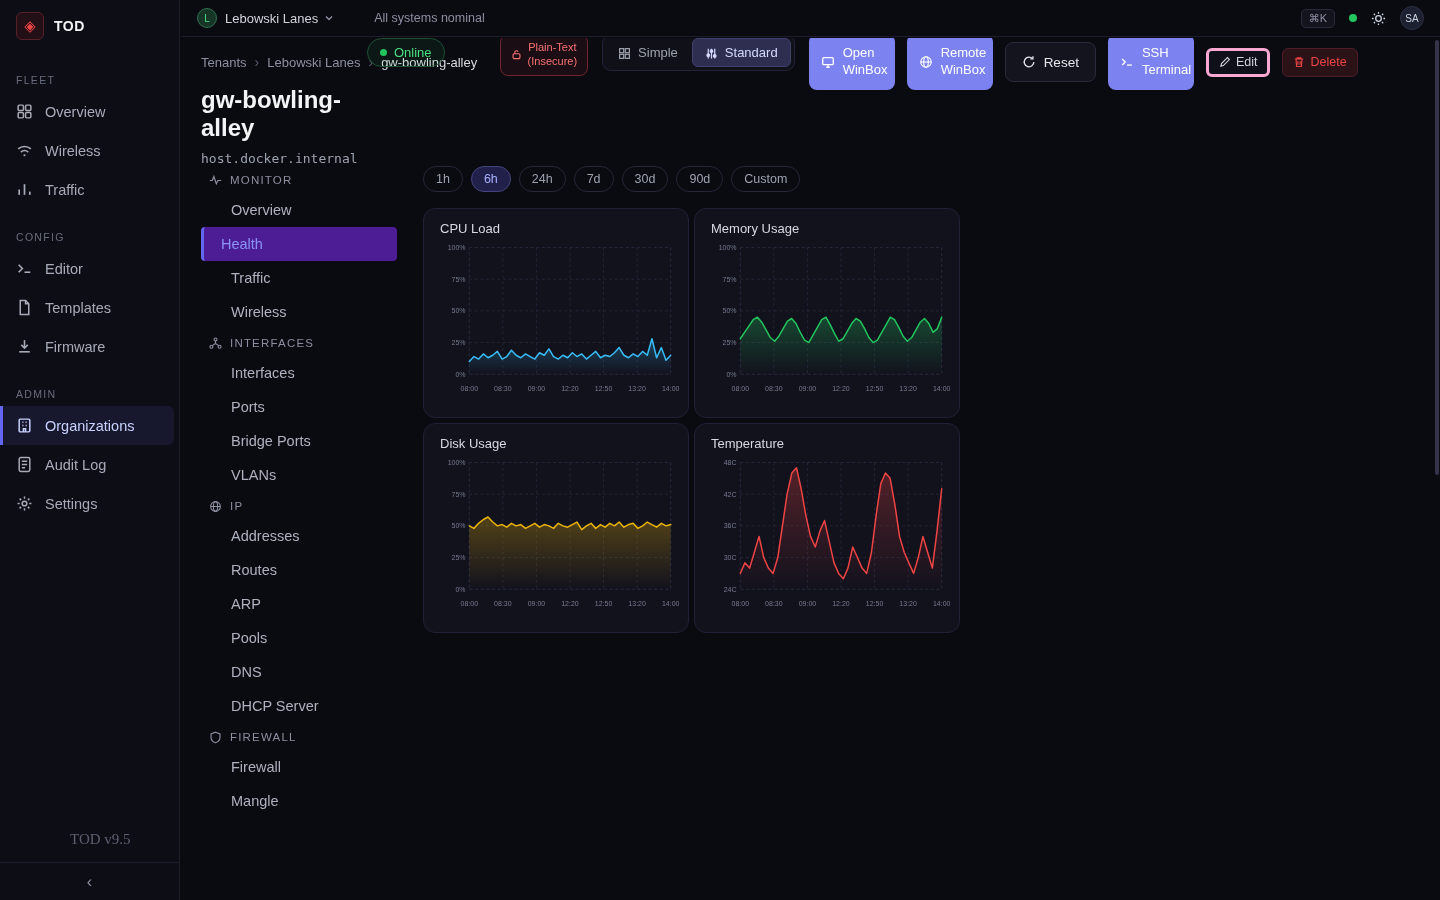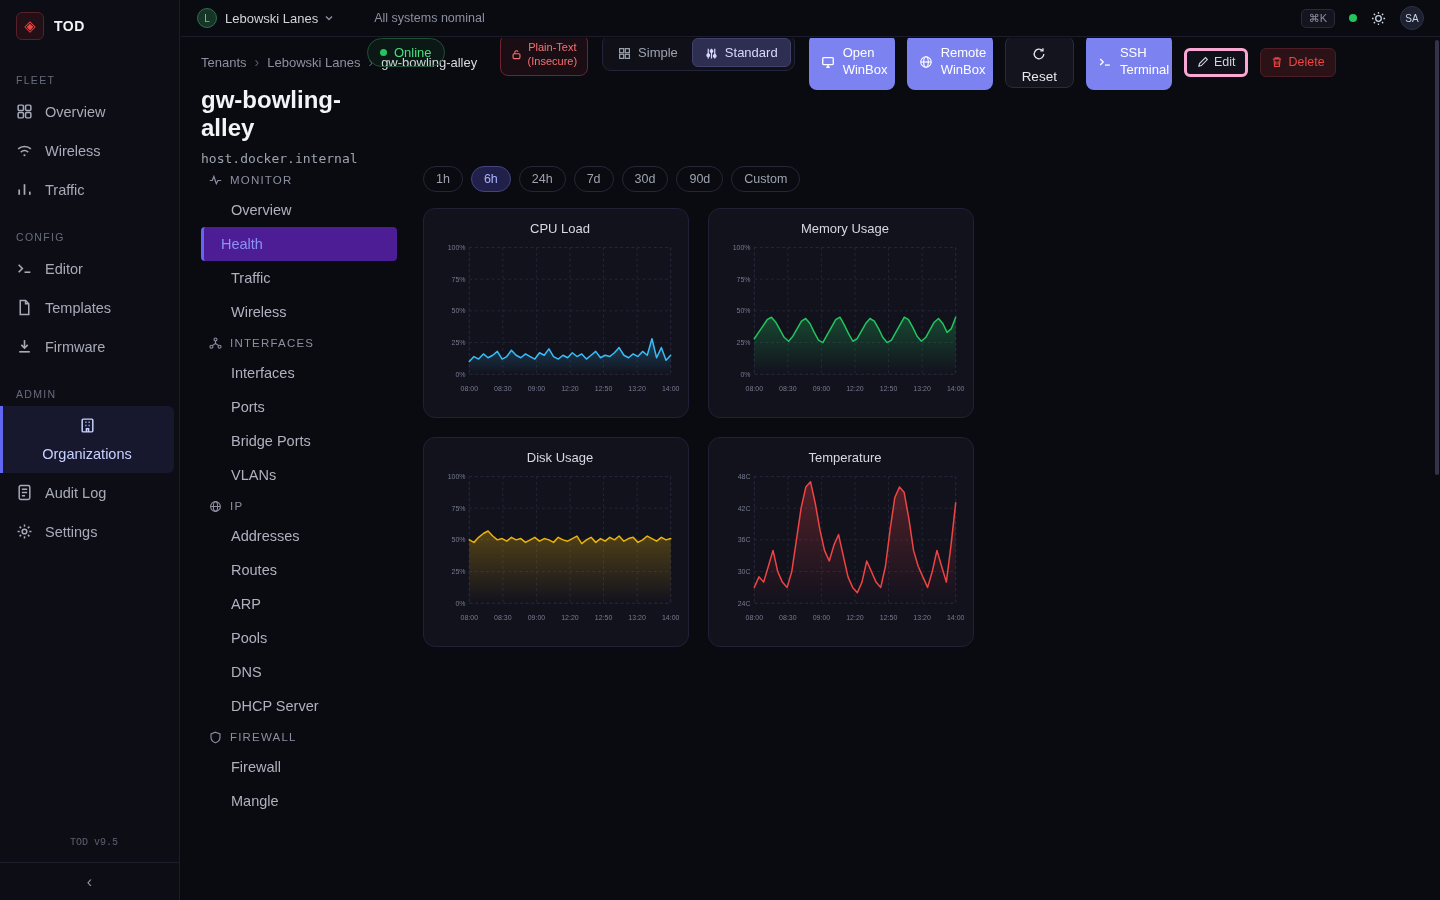--- a/index.html
+++ b/index.html
@@ -8,23 +8,23 @@
 
   
   .sidebar { position:absolute; left:0; top:0; width:180px; height:900px; background:#0d0d16; border-right:1px solid #1c1c2a; display:flex; flex-direction:column; }
   .logo-row { display:flex; align-items:center; gap:10px; padding:12px 16px; }
   .logo-box { width:28px; height:28px; border-radius:6px; background:#221016; border:1px solid #58202a; display:flex; align-items:center; justify-content:center; color:#ef4444; font-size:15px; }
   .app-name { font-weight:bold; color:#f3f4f6; font-size:14px; letter-spacing:.5px; }
   .side-section { margin-top:22px; }
   .side-label { font-size:10.5px; letter-spacing:1.3px; color:#676c7c; padding:0 16px; margin-bottom:6px; }
   .side-item { display:flex; align-items:center; gap:12px; padding:11px 16px; color:#a7abb8; font-size:14.5px; cursor:pointer; }
   .side-item svg { flex:0 0 auto; }
-  .side-item.active { background:#17172d; border-left:3px solid #6366f1; padding-left:13px; color:#c7d2fe; margin-right:5px; border-radius:0 6px 6px 0;flex-direction:column; }
+  .side-item.active { background:#17172d; border-left:3px solid #6366f1; padding-left:13px; color:#c7d2fe; margin-right:5px; border-radius:0 6px 6px 0; }
   .side-spacer { flex:1; }
-  .version { font-family:Liberation Mono, monospace; font-size:10px; color:#5b6070; padding:0 0 14px 70px; }
+  .version { font-family:Liberation Serif, serif; font-size:15px; color:#5b6070; padding:0 0 14px 70px; }
   .collapse-row { border-top:1px solid #1c1c2a; height:38px; display:flex; align-items:center; justify-content:center; color:#8b8fa0; font-size:16px; cursor:pointer; }
 
   
   .topbar { position:absolute; left:181px; top:0; width:1259px; height:37px; border-bottom:1px solid #1c1c2a; display:flex; align-items:center; padding:0 16px 0 16px; }
   .tenant-avatar { width:20px; height:20px; border-radius:50%; background:#173527; border:1px solid #2f6f4f; color:#4ade80; font-size:10px; display:flex; align-items:center; justify-content:center; }
   .tenant-name { margin-left:8px; color:#d1d5db; font-size:13px; }
   .tenant-chevron { margin-left:6px; color:#8b8fa0; }
   .nominal { margin-left:40px; color:#8b8fa0; font-size:12.5px; }
   .topbar-right { margin-left:auto; display:flex; align-items:center; gap:14px; }
   .kbd { border:1px solid #2a2a3c; background:#14141f; color:#8b8fa0; font-size:11px; padding:2px 7px; border-radius:5px; }
@@ -45,38 +45,38 @@
   .badge-online { display:flex; align-items:center; gap:7px; background:rgba(34,197,94,.08); border:1px solid #1f5132; color:#4ade80; font-size:13px; padding:6px 12px; border-radius:999px; align-self:flex-start; margin-top:-48px; }
   .badge-online .dot { width:7px; height:7px; border-radius:50%; background:#22c55e; }
   .badge-insecure { display:flex; align-items:center; gap:6px; background:rgba(239,68,68,.07); border:1px solid #6f2430; color:#f87171; font-size:11px; padding:6px 10px; border-radius:8px; text-align:center; line-height:1.25; align-self:flex-start; margin-top:-52px;margin-left:41px; }
 
   .segmented { display:flex; align-items:center; background:#101019; border:1px solid #23233a; border-radius:9px; padding:3px; gap:2px; align-self:flex-start; margin-top:-52px; }
   .seg-btn { display:flex; align-items:flex-end; gap:7px; padding:6px 12px; border-radius:6px; font-size:13px; color:#9ca3af; cursor:pointer; }
   .seg-btn.active { background:#2e2e50; border:1px solid #41416e; color:#d6d9ff; }
 
   .action-row { display:flex; align-items:center; gap:12px; align-self:flex-start; margin-top:-52px; }
   .btn-primary { display:flex; align-items:center; gap:8px; background:#7c83f0; color:#ffffff; border:none; border-radius:8px; font-size:13px; padding:10px 12px; width:86px; height:56px; cursor:pointer; font-family:inherit; text-align:left; line-height:1.3; }
-  .btn-dark { display:flex; align-items:center; gap:8px; background:#14141f; border:1px solid #2a2a3c; color:#e5e7eb; border-radius:8px; font-size:13.5px; padding:10px 16px; height:52px; cursor:pointer; font-family:inherit;flex-direction:column; }
+  .btn-dark { display:flex; align-items:center; gap:8px; background:#14141f; border:1px solid #2a2a3c; color:#e5e7eb; border-radius:8px; font-size:13.5px; padding:10px 16px; height:40px; cursor:pointer; font-family:inherit; }
   .btn-ghost { display:flex; align-items:center; gap:5px; background:#10101a; border:3px solid #f9a8d4; color:#d1d5db; border-radius:6px; font-size:12.5px; padding:5px 10px; height:29px; cursor:pointer; font-family:inherit; }
   .btn-danger { display:flex; align-items:center; gap:5px; background:#2a1217; border:1px solid #4c1d27; color:#ef4444; border-radius:6px; font-size:12.5px; padding:5px 10px; height:29px; cursor:pointer; font-family:inherit; }
 
   .content-row { display:flex; align-items:flex-start; }
 
   
   .subnav { width:196px; flex:0 0 auto; }
   .subnav-group-header { display:flex; align-items:center; gap:8px; color:#8b8fa0; font-size:11.5px; letter-spacing:1.2px; padding:8px 0 6px 8px; }
   .subnav-item { padding:9px 10px 9px 30px; font-size:14.5px; color:#aeb2bf; border-radius:6px; cursor:pointer; }
   .subnav-item.active { background:#4c1d95; border-left:3px solid #6366f1; padding-left:17px; color:#8b93f8; border-radius:4px; }
 
   
   .charts-col { margin-left:26px; }
   .range-row { display:flex; gap:8px; margin-bottom:16px; }
   .range-pill { border:1px solid #262638; background:transparent; color:#9ca3af; font-size:12.5px; padding:5px 12px; border-radius:999px; cursor:pointer; font-family:inherit; }
   .range-pill.active { background:#20204a; border-color:#44447e; color:#aab2ff; }
-  .cards-grid { display:grid; grid-template-columns:266px 266px; gap:19px;text-align:center; }
+  .cards-grid { display:grid; grid-template-columns:266px 266px; gap:5px; }
   .chart-card { background:#12121d; border:1px solid #202036; border-radius:12px; padding:12px 8px 4px 8px; height:210px; }
   .chart-title { font-size:13px; color:#d7d9e0; padding:0 0 4px 8px; }
   .chart-card svg { width:100%; height:auto; display:block; }
   .grid-line { stroke:#26263a; stroke-dasharray:3 3; stroke-width:1; }
   .grid-border { fill:none; stroke:#26263a; stroke-dasharray:3 3; stroke-width:1; }
   .tick-label { fill:#767b90; font-size:7.5px; font-family:"Liberation Sans", sans-serif; }
 
   
   .scrollbar-track { position:absolute; right:1px; top:38px; width:5px; height:862px; }
   .scrollbar-thumb { position:absolute; top:2px; right:0; width:4px; height:435px; border-radius:2px; background:#33334a; }

